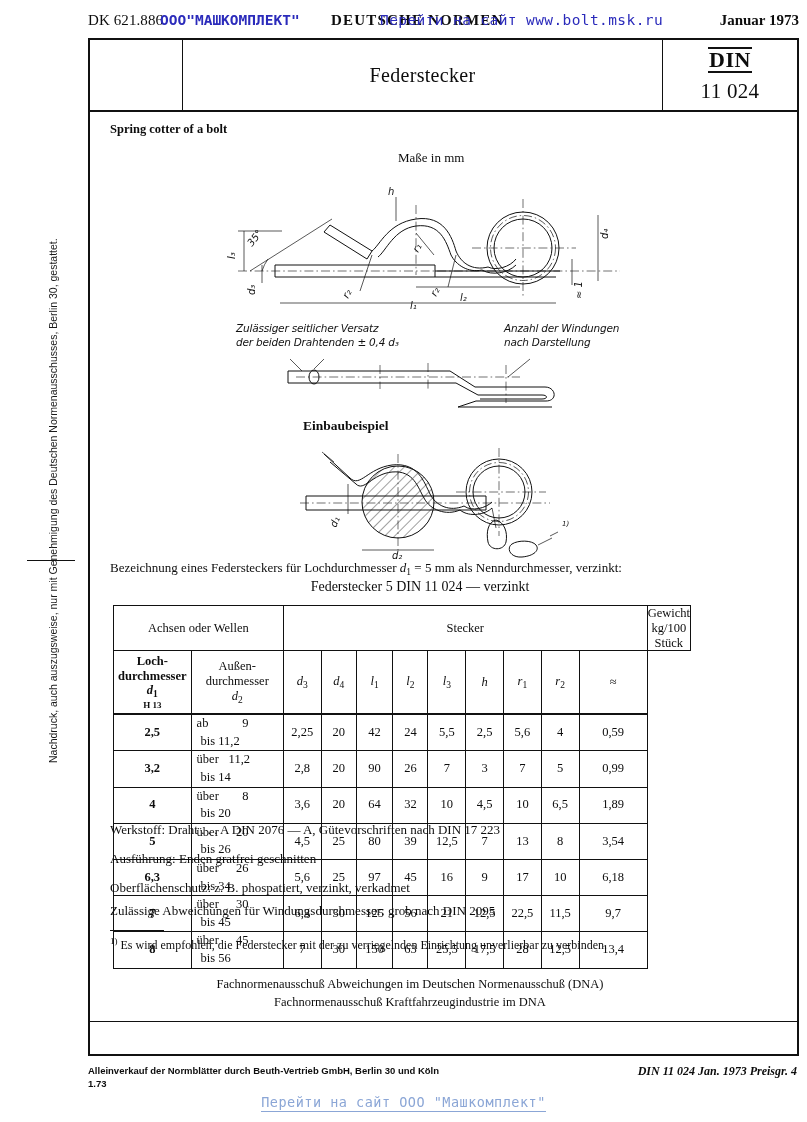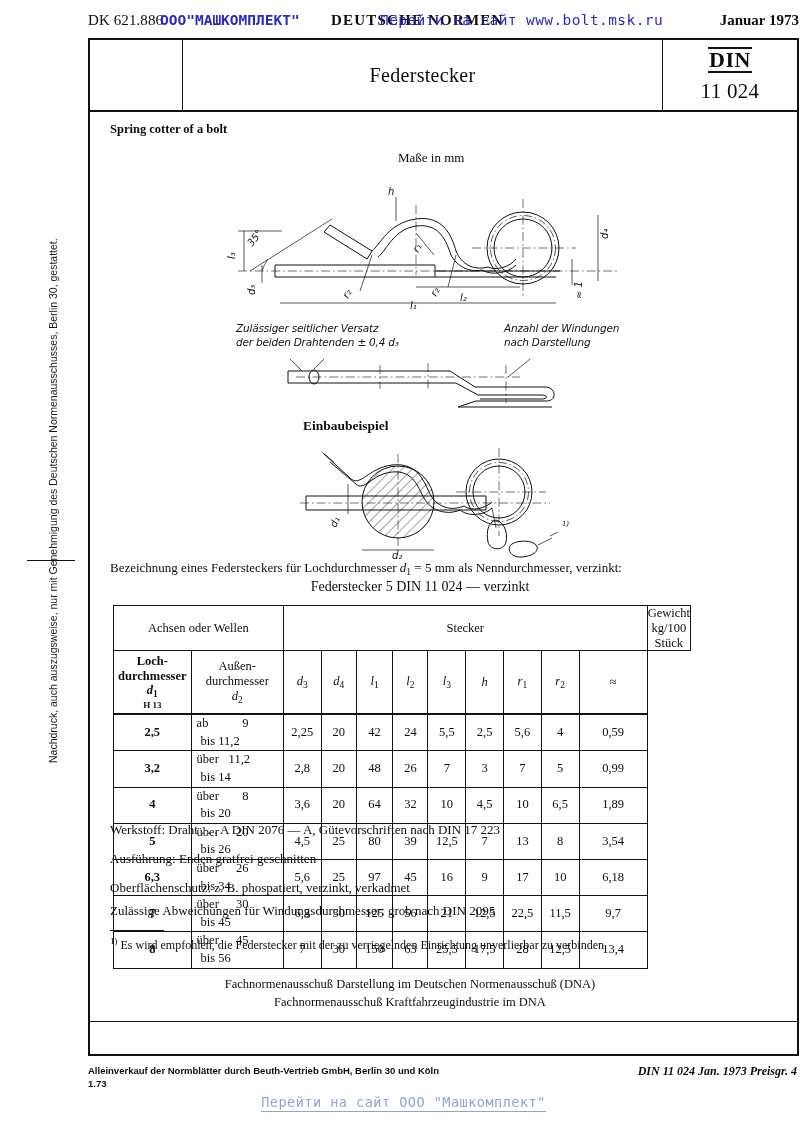--- a/index.html
+++ b/index.html
@@ -318,21 +318,21 @@
         <td class="c-n">2,5</td>
         <td class="c-n">5,6</td>
         <td class="c-n">4</td>
         <td class="c-w">0,59</td>
       </tr>
       <tr>
         <td class="c-d1">3,2</td>
         <td class="c-d2"><span class="a">über</span><span class="b">11,2</span><span class="c">bis 14</span></td>
         <td class="c-n">2,8</td>
         <td class="c-n">20</td>
-        <td class="c-n">48</td>
+        <td class="c-n">90</td>
         <td class="c-n">26</td>
         <td class="c-n">7</td>
         <td class="c-n">3</td>
         <td class="c-n">7</td>
         <td class="c-n">5</td>
         <td class="c-w">0,99</td>
       </tr>
       <tr>
         <td class="c-d1">4</td>
         <td class="c-d2"><span class="a">über</span><span class="b">8</span><span class="c">bis 20</span></td>
@@ -405,21 +405,21 @@
   <div class="note" style="top:851px;">Ausführung: Enden gratfrei geschnitten</div>
   <div class="note" style="top:880px;">Oberflächenschutz: z. B. phospatiert, verzinkt, verkadmet</div>
   <div class="note" style="top:903px;">Zulässige Abweichungen für Windungsdurchmesser: grob nach DIN 2095</div>
 
   <div class="fnrule"></div>
   <div class="fnote">
     <sup>1)</sup>
     <span>Es wird empfohlen, die Federstecker mit der zu verriegelnden Einrichtung unverlierbar zu verbinden.</span>
   </div>
 
-  <div class="comm" style="top:975px;">Fachnormenausschuß Darstellung im Deutschen Normenausschuß (DNA)</div>
+  <div class="comm" style="top:975px;">Fachnormenausschuß Abweichungen im Deutschen Normenausschuß (DNA)</div>
   <div class="comm" style="top:993px;">Fachnormenausschuß Kraftfahrzeugindustrie im DNA</div>
 
   <div class="ft-left">
     <div>Alleinverkauf der Normblätter durch Beuth-Vertrieb GmbH, Berlin 30 und Köln</div>
     <div>1.73</div>
   </div>
   <div class="ft-right">DIN 11 024   Jan. 1973   Preisgr. 4</div>
   <div class="wm-foot">
     <span>Перейти на сайт ООО "Машкомплект"</span>
   </div>

